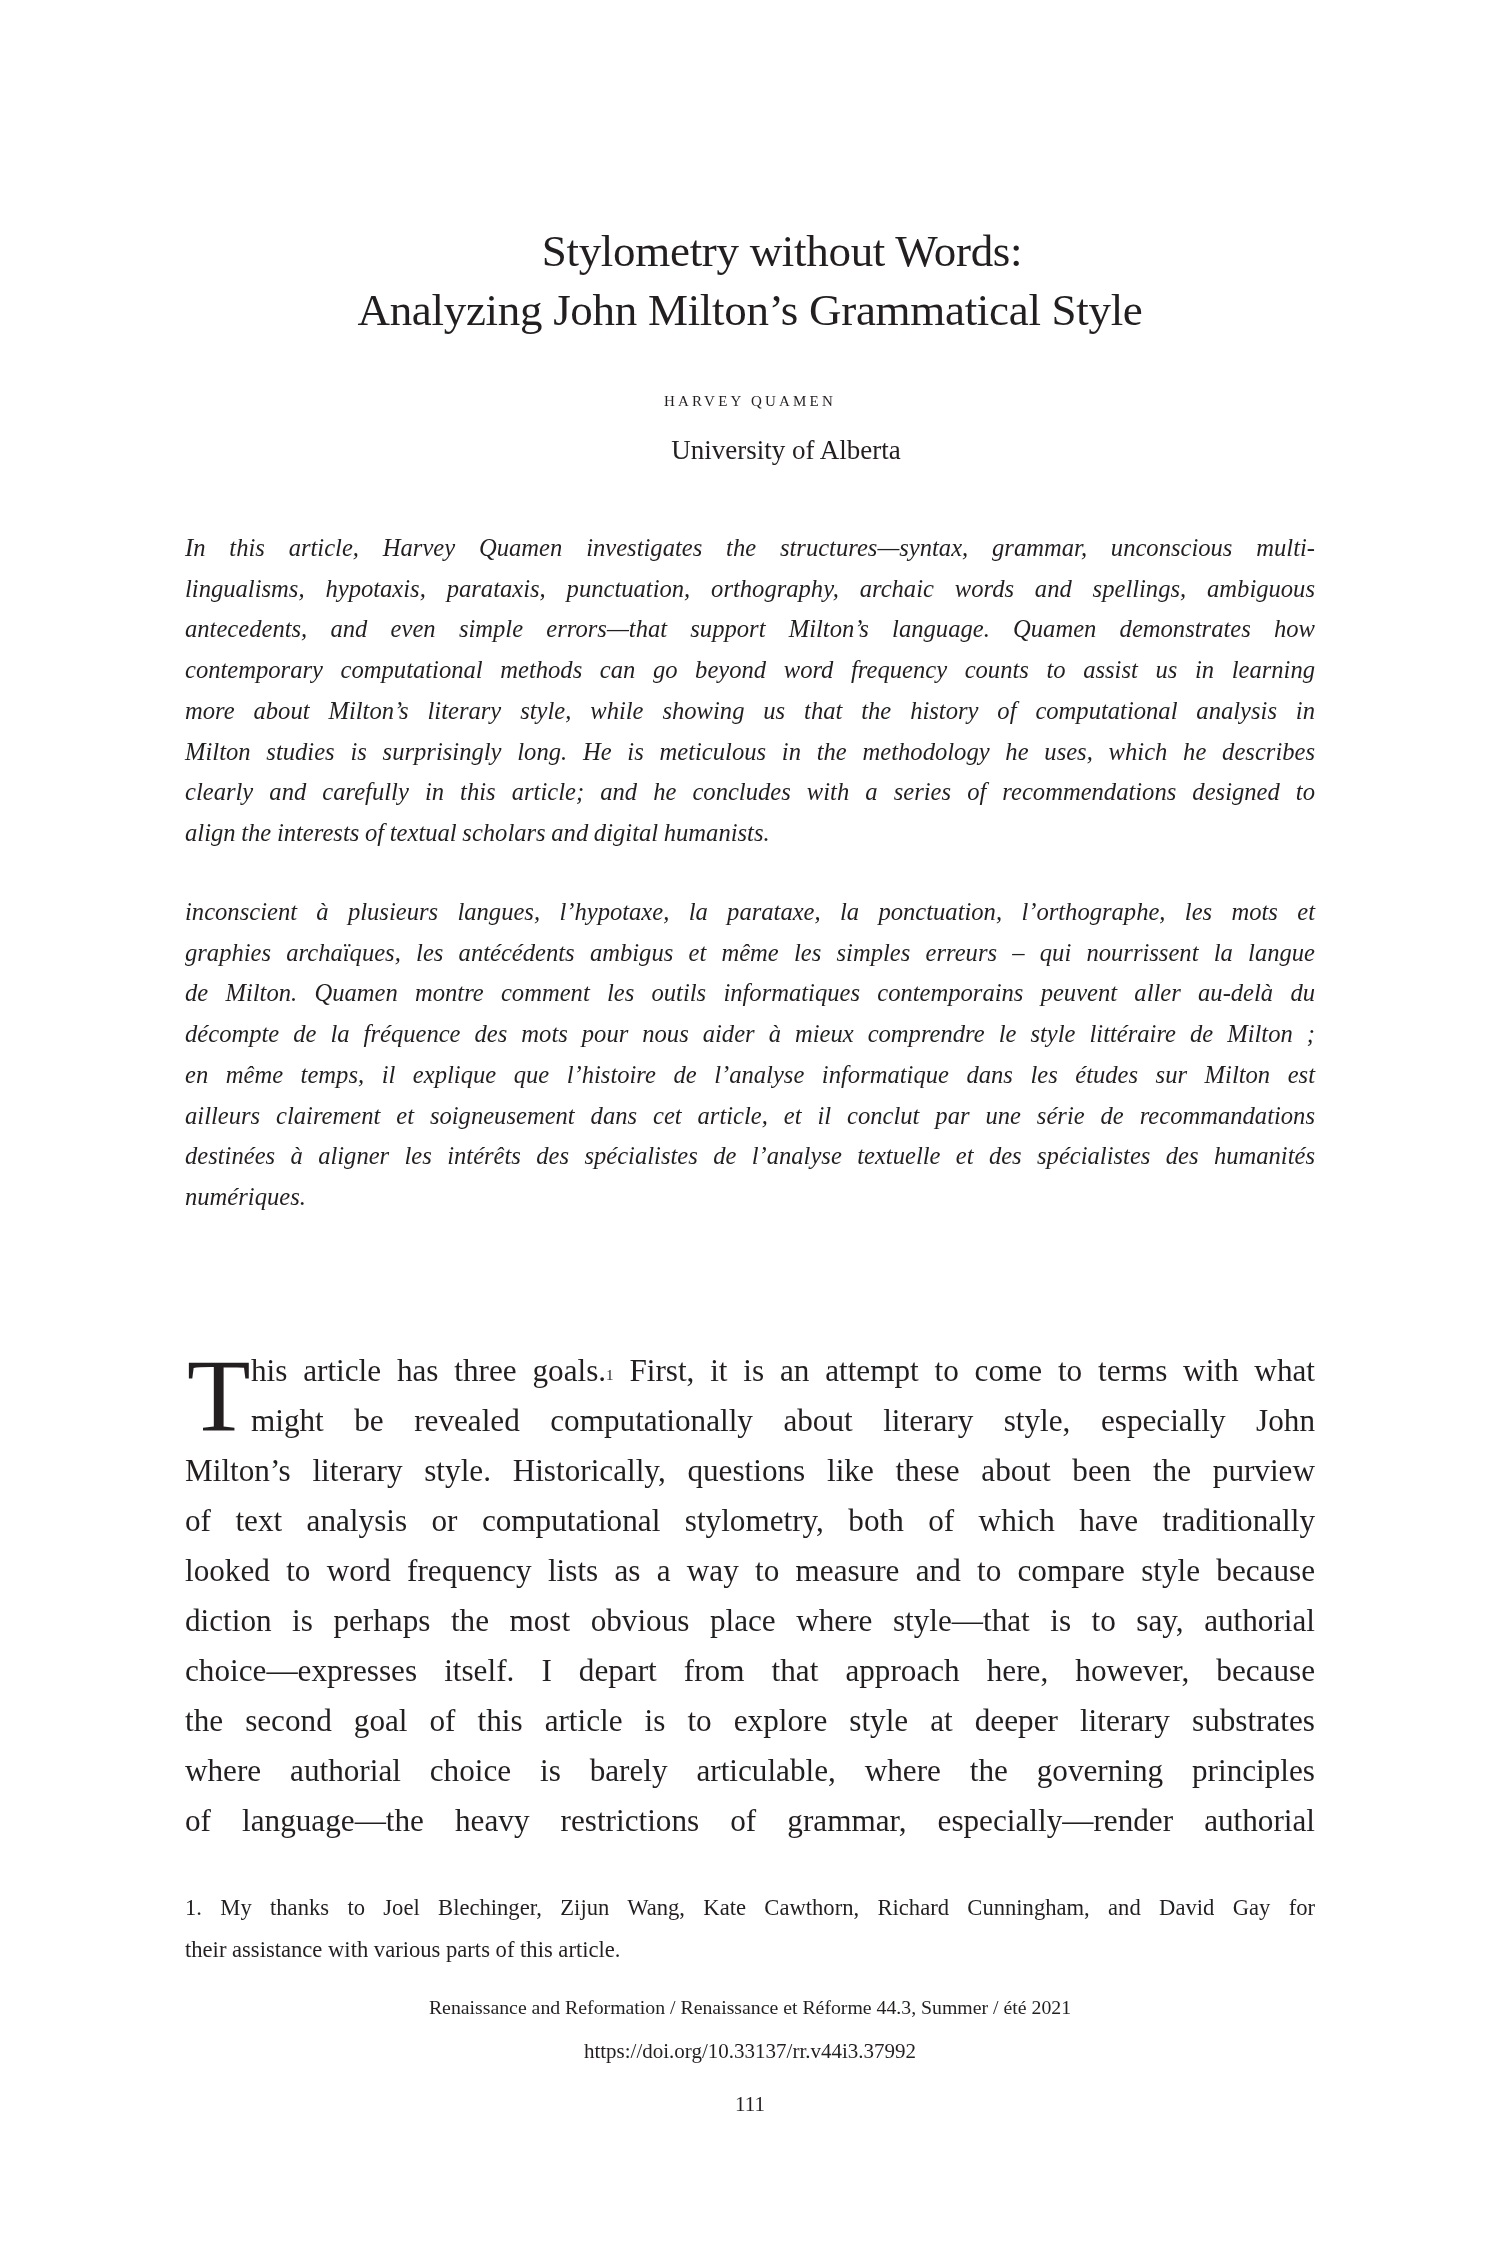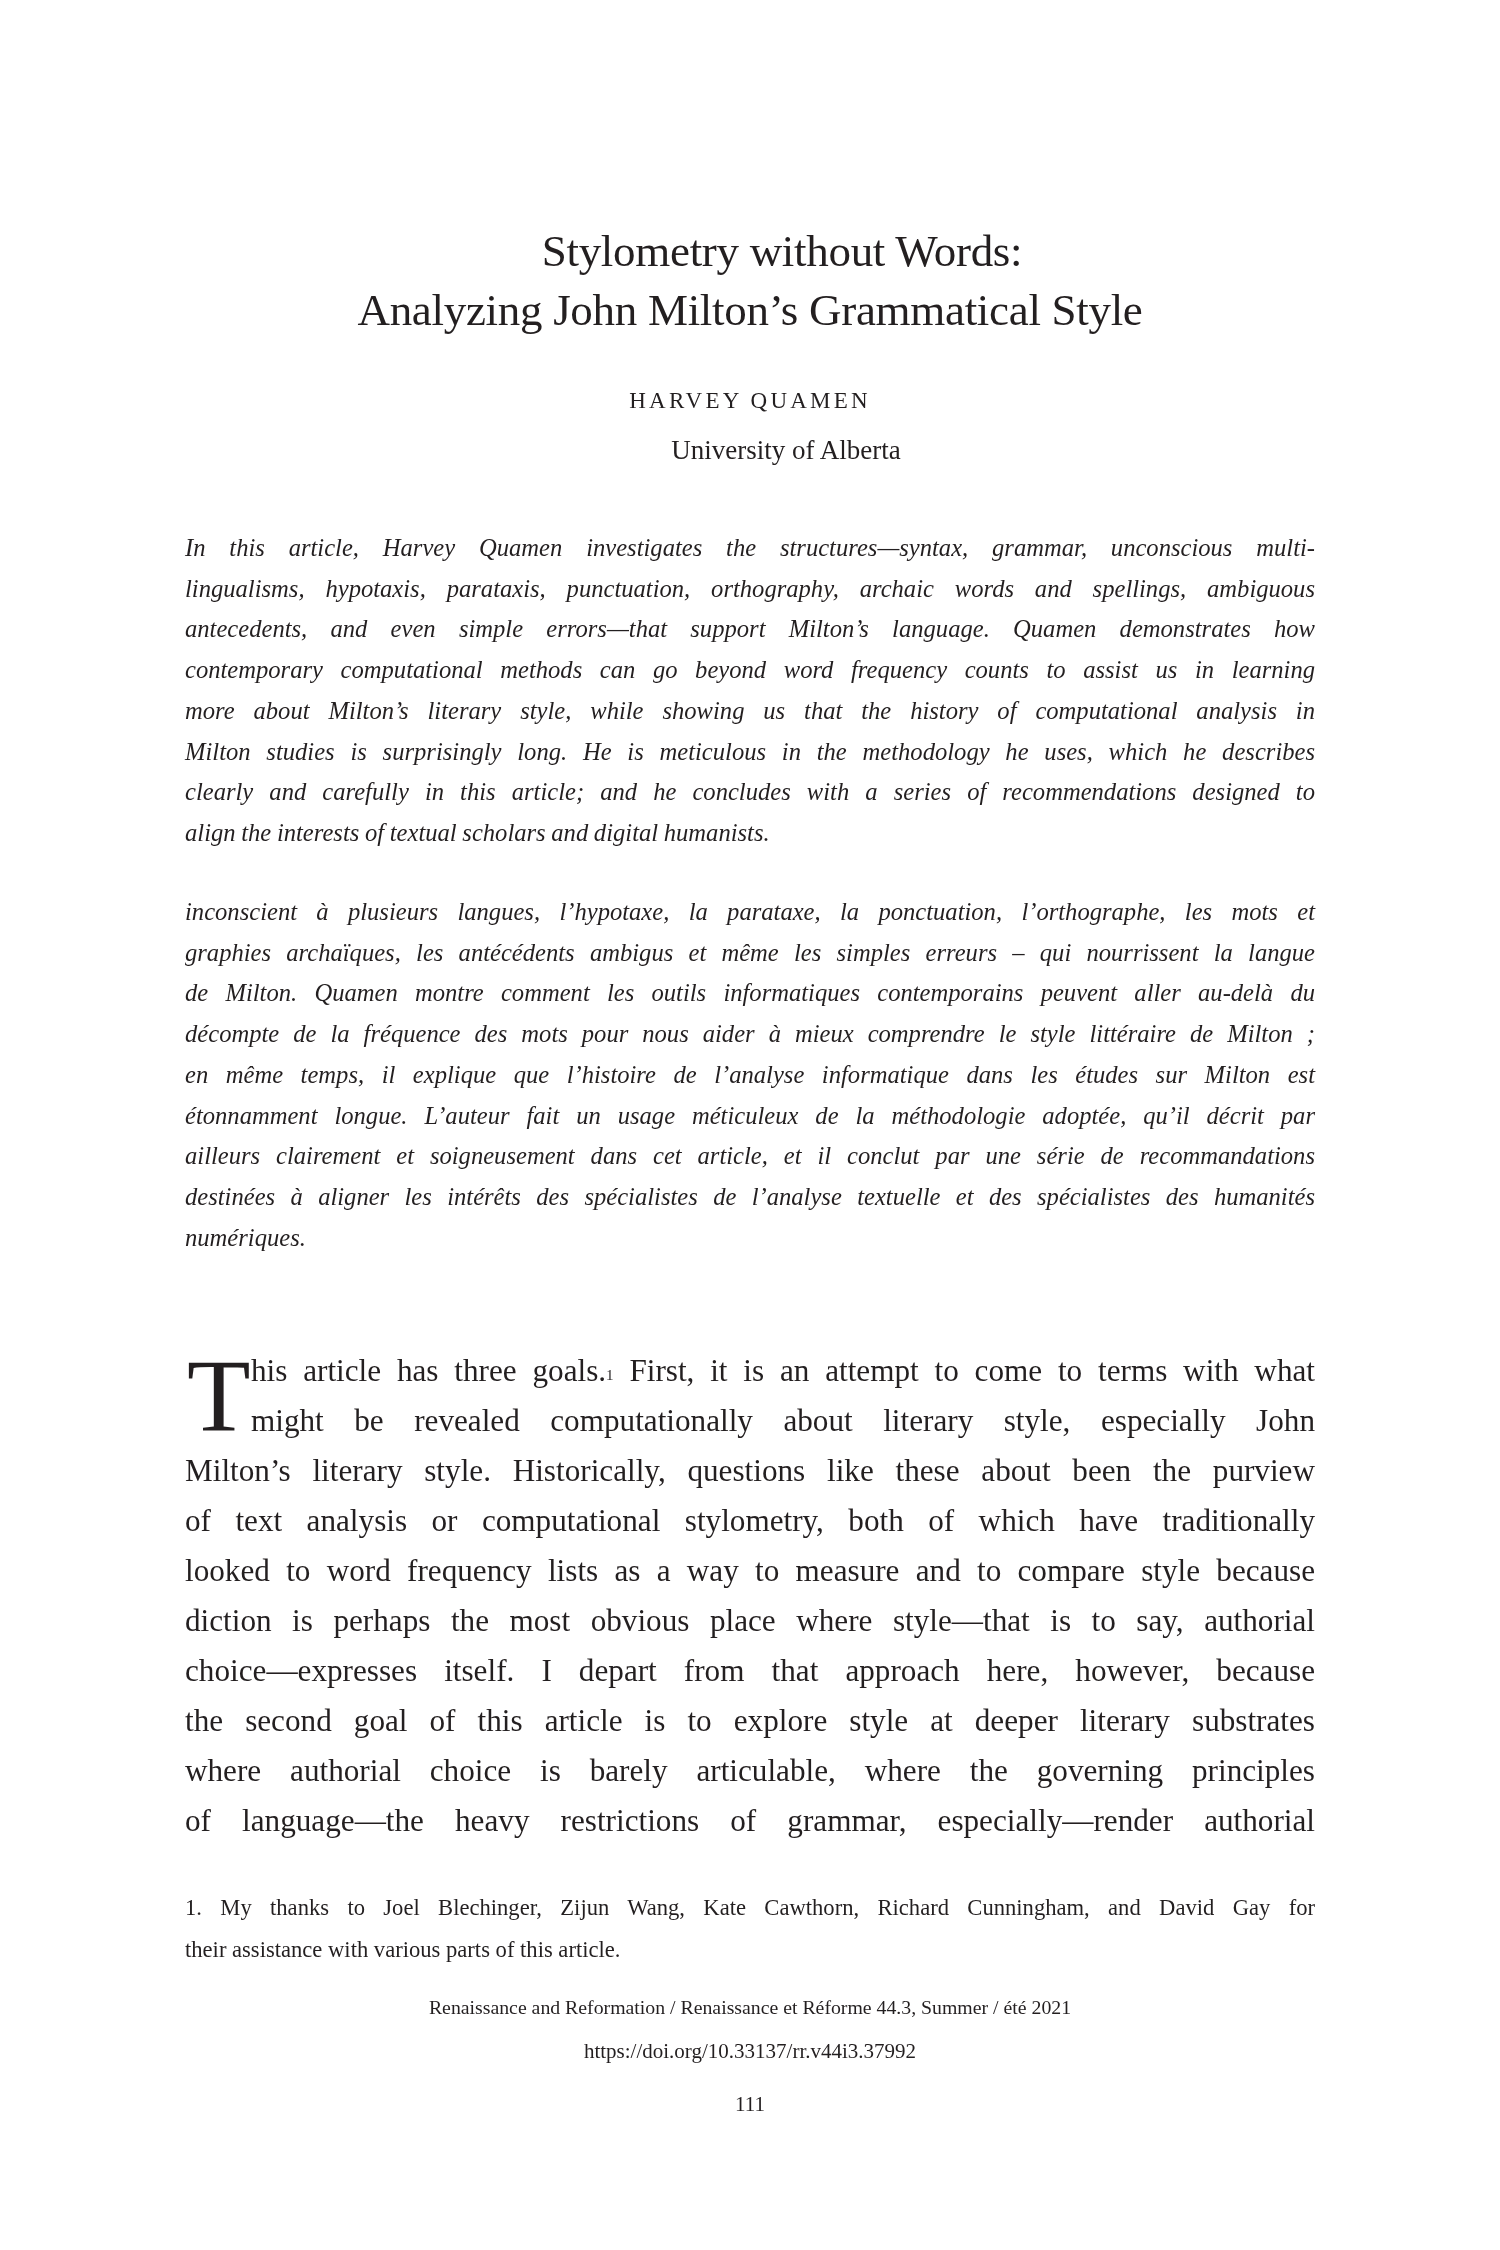--- a/index.html
+++ b/index.html
@@ -6,21 +6,21 @@
   body {
     width: 1500px; height: 2250px; position: relative; overflow: hidden;
     color: #231f20;
     font-family: "Liberation Serif", "DejaVu Serif", serif;
   }
   .abs { position: absolute; }
   .center { left: 0; width: 1500px; text-align: center; }
   .title-line { font-size: 45px; line-height: 60px; letter-spacing: -0.3px; }
   #title-1 { top: 221px; padding-left: 32px; }
   #title-2 { top: 280px; }
-  #author { top: 383px; font-size: 23px; letter-spacing: 3.2px; line-height: 36px; }
+  #author { top: 383px; font-size: 15px; letter-spacing: 3.2px; line-height: 36px; }
   #affil { top: 430px; font-size: 27px; line-height: 40px; padding-left: 36px; }
 
   .col { left: 185px; width: 1130px; }
   .abstract p {
     margin: 0; font-style: italic; font-size: 24.6px; line-height: 40.7px;
     text-align: justify; text-align-last: left; word-spacing: -0.5px;
   }
   #abstract-en { top: 528px; }
   #abstract-fr { top: 892px; }
   .line { display: block; white-space: nowrap; text-align: justify; text-align-last: justify; }
@@ -63,21 +63,20 @@
   </p>
 </div>
 
 <div class="abs col abstract" id="abstract-fr">
   <p>
     <span class="line">inconscient à plusieurs langues, l’hypotaxe, la parataxe, la ponctuation, l’orthographe, les mots et</span>
     <span class="line">graphies archaïques, les antécédents ambigus et même les simples erreurs – qui nourrissent la langue</span>
     <span class="line">de Milton. Quamen montre comment les outils informatiques contemporains peuvent aller au-delà du</span>
     <span class="line">décompte de la fréquence des mots pour nous aider à mieux comprendre le style littéraire de Milton ;</span>
     <span class="line">en même temps, il explique que l’histoire de l’analyse informatique dans les études sur Milton est</span>
-    <span class="line">étonnamment longue. L’auteur fait un usage méticuleux de la méthodologie adoptée, qu’il décrit par</span>
     <span class="line">ailleurs clairement et soigneusement dans cet article, et il conclut par une série de recommandations</span>
     <span class="line">destinées à aligner les intérêts des spécialistes de l’analyse textuelle et des spécialistes des humanités</span>
     <span class="line last">numériques.</span>
   </p>
 </div>
 
 <div class="abs col" id="body-text">
   <span class="dropcap">T</span>
   <span class="line indent"><span>his article has three goals.</span><sup class="fn">1</sup><span> First, it is an attempt to come to terms with what</span></span>
   <span class="line indent">might be revealed computationally about literary style, especially John</span>

